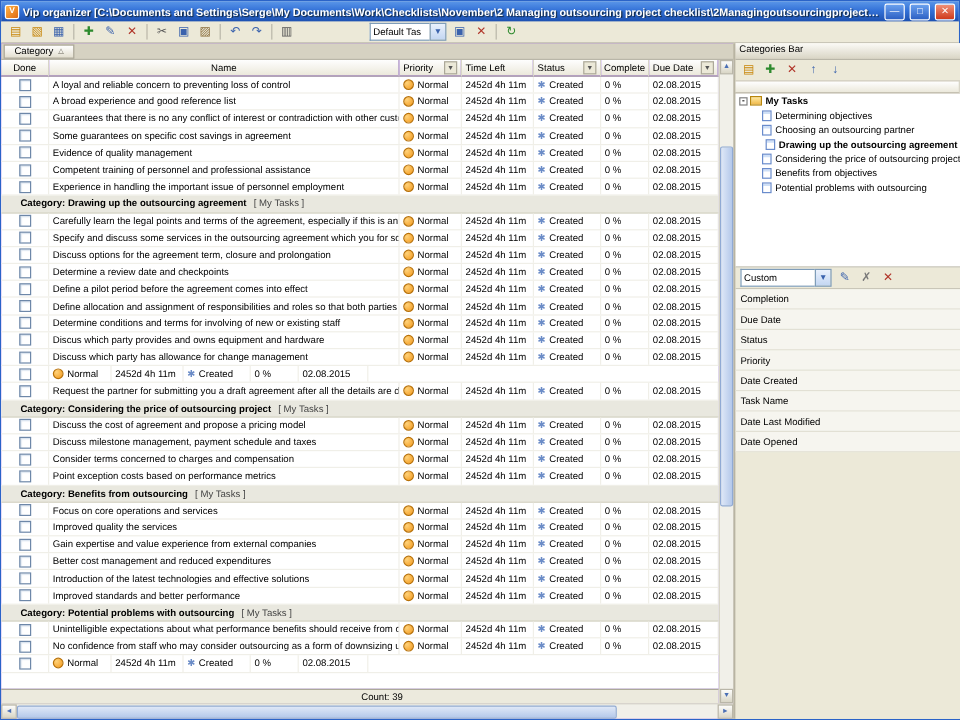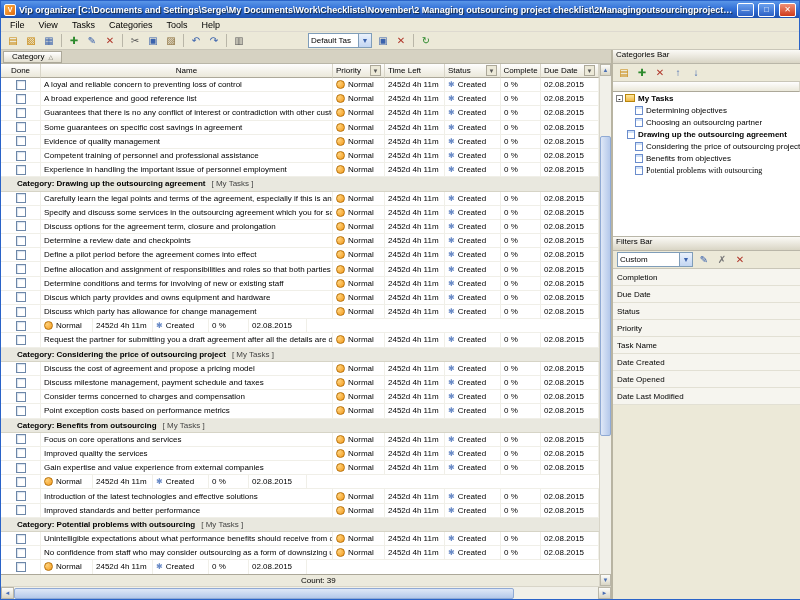--- a/index.html
+++ b/index.html
@@ -122,28 +122,20 @@
         <span>—</span>
       </div>
     <div class="winbtn">
         <span>□</span>
       </div>
     <div class="winbtn close">
         <span>✕</span>
       </div>
   </div>
 
-  <div class="menubar">
-      <div class="menu-item">File</div>
-      <div class="menu-item">View</div>
-      <div class="menu-item">Tasks</div>
-      <div class="menu-item">Categories</div>
-      <div class="menu-item">Tools</div>
-      <div class="menu-item">Help</div>
-    </div>
 
   <div class="toolbar">
     <div style="display:flex;align-items:center">
         <div class="tb-btn">
           <span class="tb-glyph" style="color: rgb(200, 134, 10);">▤</span>
         </div>
         <div class="tb-btn">
           <span class="tb-glyph" style="color: rgb(200, 134, 10);">▧</span>
         </div>
         <div class="tb-btn">
@@ -675,20 +667,21 @@
                   <span class="status-ic">✱</span>
                   <span>Created</span>
                 </div>
                 <div class="cell c5">0 %</div>
                 <div class="cell c6">02.08.2015</div>
               </div>
               <div class="grid-row task-row">
                 <div class="cell c0">
                   <span class="checkbox"></span>
                 </div>
+                <div class="cell c1">Better cost management and reduced expenditures</div>
                 <div class="cell c2">
                   <span class="prio-ball"></span>
                   <span>Normal</span>
                 </div>
                 <div class="cell c3">2452d 4h 11m</div>
                 <div class="cell c4">
                   <span class="status-ic">✱</span>
                   <span>Created</span>
                 </div>
                 <div class="cell c5">0 %</div>
@@ -841,46 +834,42 @@
           <div class="tree-row" style="padding-left: 13px;">
             <span class="tree-spacer"></span>
             <span class="tree-note"></span>
             <span class="tree-label">Determining objectives</span>
           </div>
           <div class="tree-row" style="padding-left: 13px;">
             <span class="tree-spacer"></span>
             <span class="tree-note"></span>
             <span class="tree-label">Choosing an outsourcing partner</span>
           </div>
-          <div class="tree-row bold" style="padding-left: 5px; justify-content: space-between;">
+          <div class="tree-row bold" style="padding-left: 16px; justify-content: space-between;">
             <span class="tree-spacer"></span>
             <span class="tree-note"></span>
             <span class="tree-label">Drawing up the outsourcing agreement</span>
           </div>
           <div class="tree-row" style="padding-left: 13px;">
             <span class="tree-spacer"></span>
             <span class="tree-note"></span>
             <span class="tree-label">Considering the price of outsourcing project</span>
           </div>
           <div class="tree-row" style="padding-left: 13px;">
             <span class="tree-spacer"></span>
             <span class="tree-note"></span>
             <span class="tree-label">Benefits from objectives</span>
           </div>
-          <div class="tree-row" style="padding-left: 13px; font-family: Liberation Serif, serif;">
+          <div class="tree-row" style="padding-left: 13px;">
             <span class="tree-spacer"></span>
             <span class="tree-note"></span>
             <span class="tree-label">Potential problems with outsourcing</span>
           </div>
         </div>
 
-      <div class="panel-hdr">
-        <span class="ttl">Filters Bar</span>
-
-      </div>
       <div class="filter-toolbar">
         <div class="combo">
           <div class="combo-text" style="width:62px">Custom</div>
           <div class="combo-arrow">▼</div>
         </div>
         <div style="display:flex;align-items:center">
             <div class="tb-btn">
               <span class="tb-glyph" style="color: rgb(58, 98, 173);">✎</span>
             </div>
             <div class="tb-btn">
@@ -898,30 +887,30 @@
           <div class="filter-row">
             <span class="filter-label">Due Date</span>
           </div>
           <div class="filter-row">
             <span class="filter-label">Status</span>
           </div>
           <div class="filter-row">
             <span class="filter-label">Priority</span>
           </div>
           <div class="filter-row">
+            <span class="filter-label">Date Created</span>
+          </div>
+          <div class="filter-row">
             <span class="filter-label">Task Name</span>
           </div>
           <div class="filter-row">
-            <span class="filter-label">Date Created</span>
+            <span class="filter-label">Date Last Modified</span>
           </div>
           <div class="filter-row">
             <span class="filter-label">Date Opened</span>
-          </div>
-          <div class="filter-row">
-            <span class="filter-label">Date Last Modified</span>
           </div>
         </div>
       <div class="side-rest">
         
         
       </div>
     </div>
   </div>
 </div>
 

